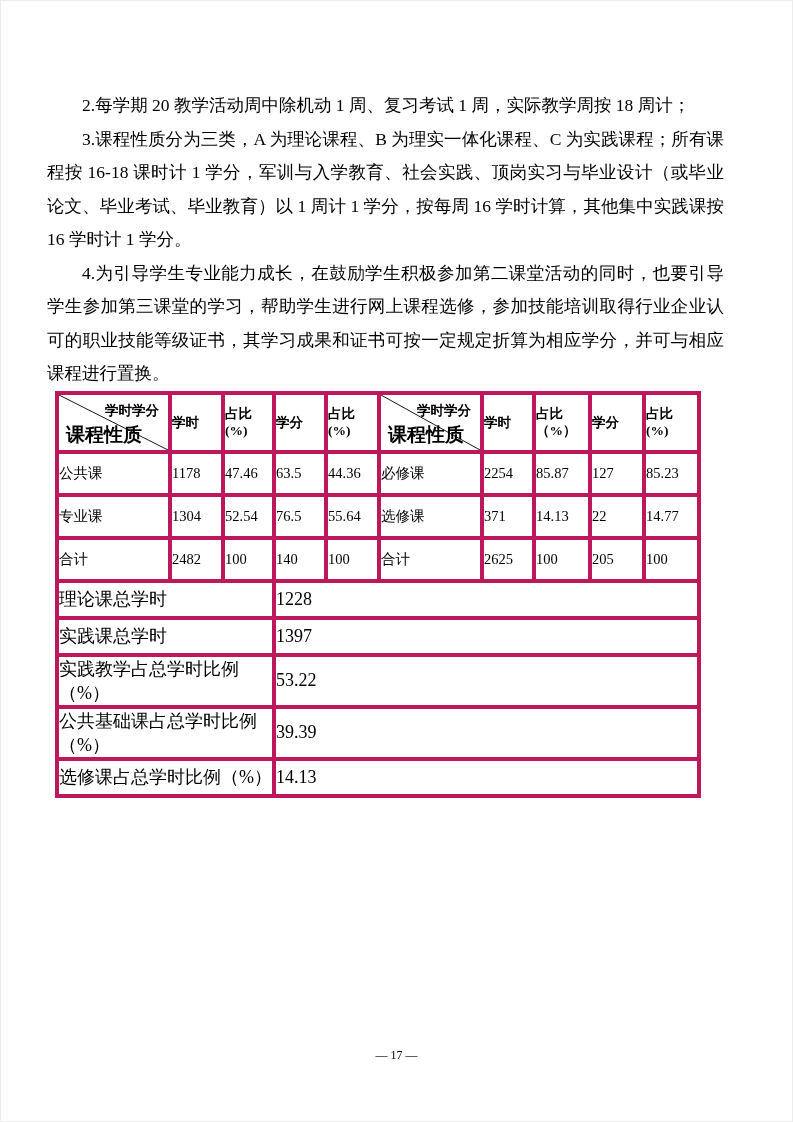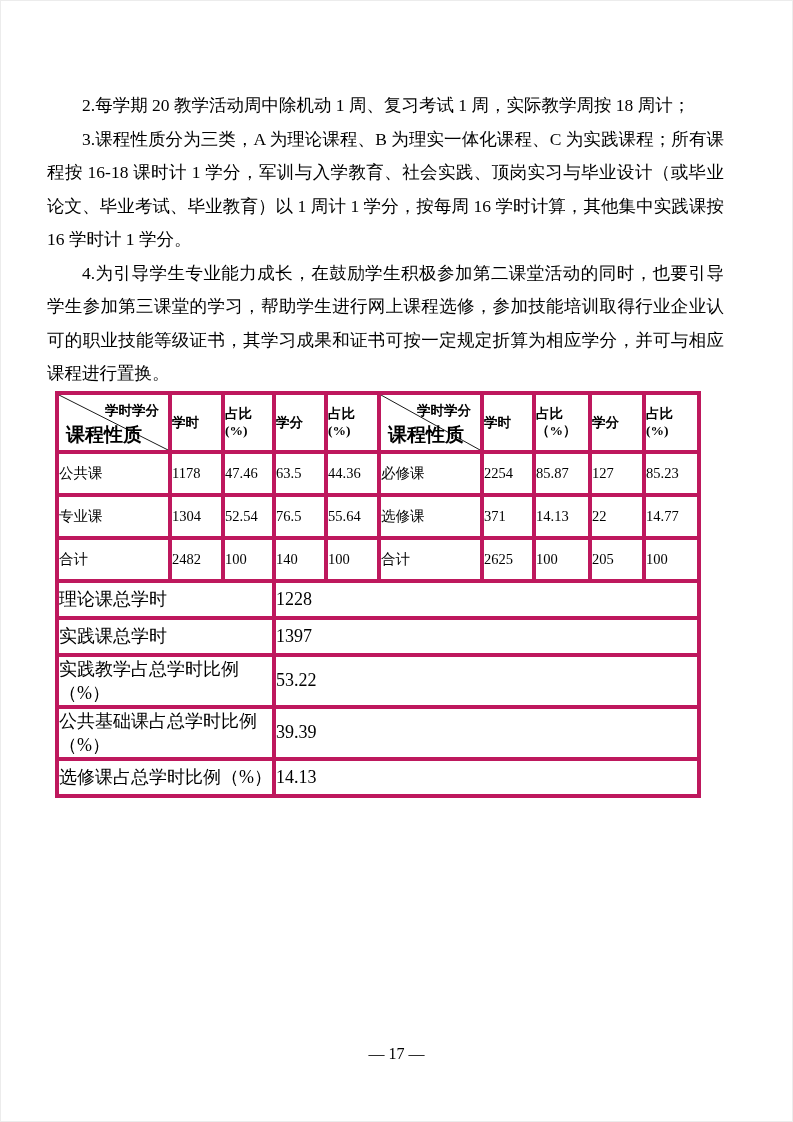--- a/index.html
+++ b/index.html
@@ -65,21 +65,21 @@
   }
   .diag-bottom {
     position: absolute; bottom: 7px; left: 7px;
     font-weight: bold; font-size: 19px;
   }
   .footer {
     position: absolute;
     bottom: 58px; left: 0;
     width: 100%;
     text-align: center;
-    font-size: 16px;
+    font-size: 12px;
   }
 </style>
 </head>
 <body>
 
 <div class="page">
   <div class="content">
 
     <p class="body-text">2.每学期 20 教学活动周中除机动 1 周、复习考试 1 周，实际教学周按 18 周计；</p>
     <p class="body-text">3.课程性质分为三类，A 为理论课程、B 为理实一体化课程、C 为实践课程；所有课程按 16-18 课时计 1 学分，军训与入学教育、社会实践、顶岗实习与毕业设计（或毕业论文、毕业考试、毕业教育）以 1 周计 1 学分，按每周 16 学时计算，其他集中实践课按 16 学时计 1 学分。</p>

